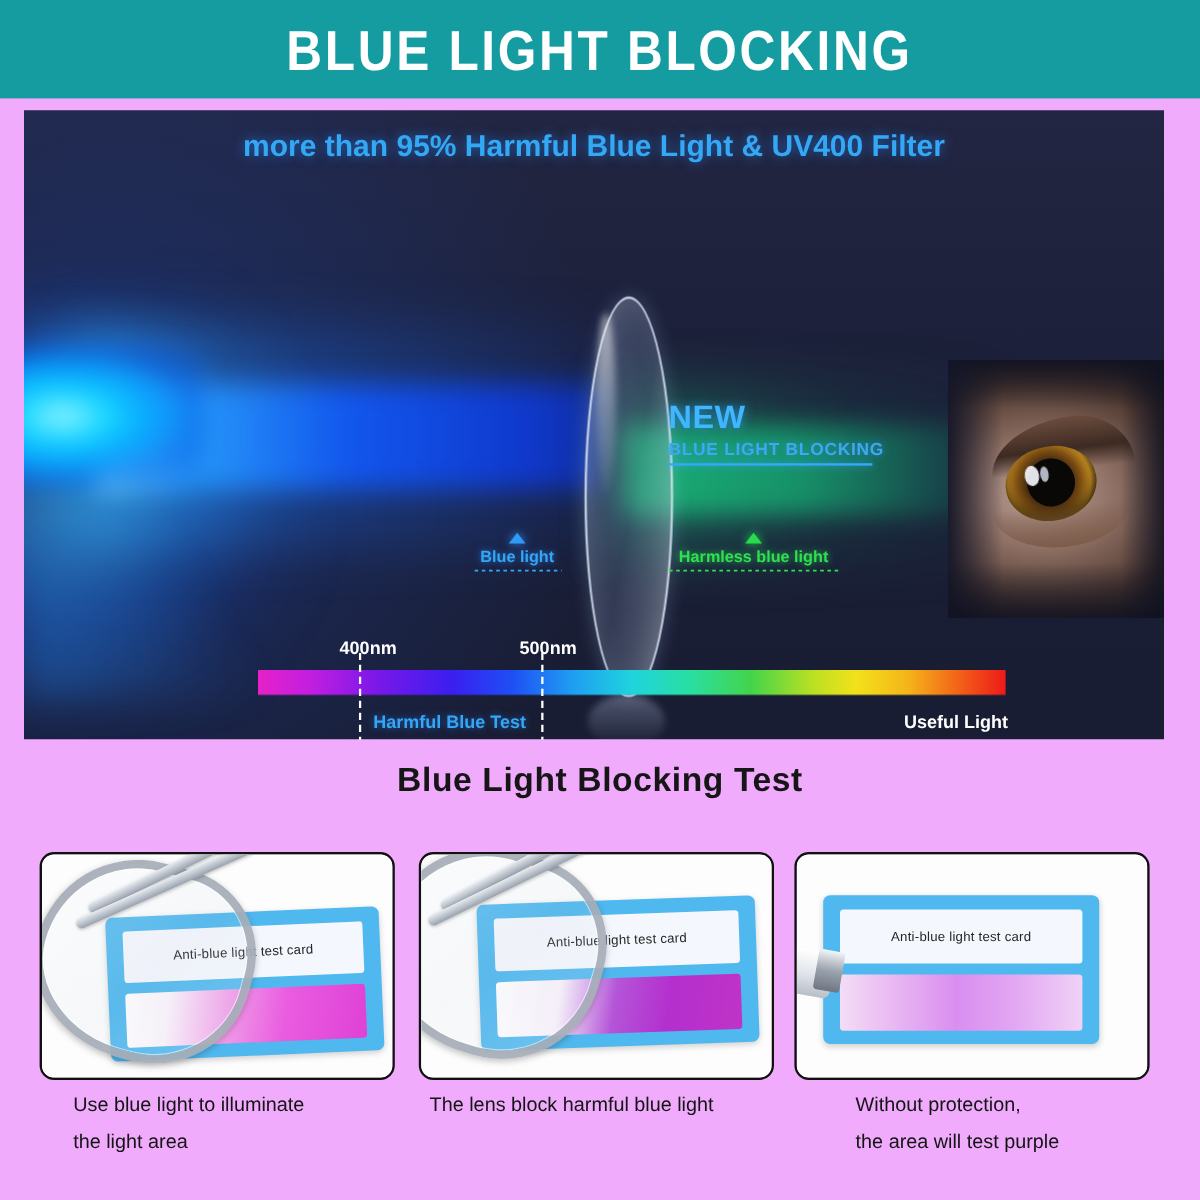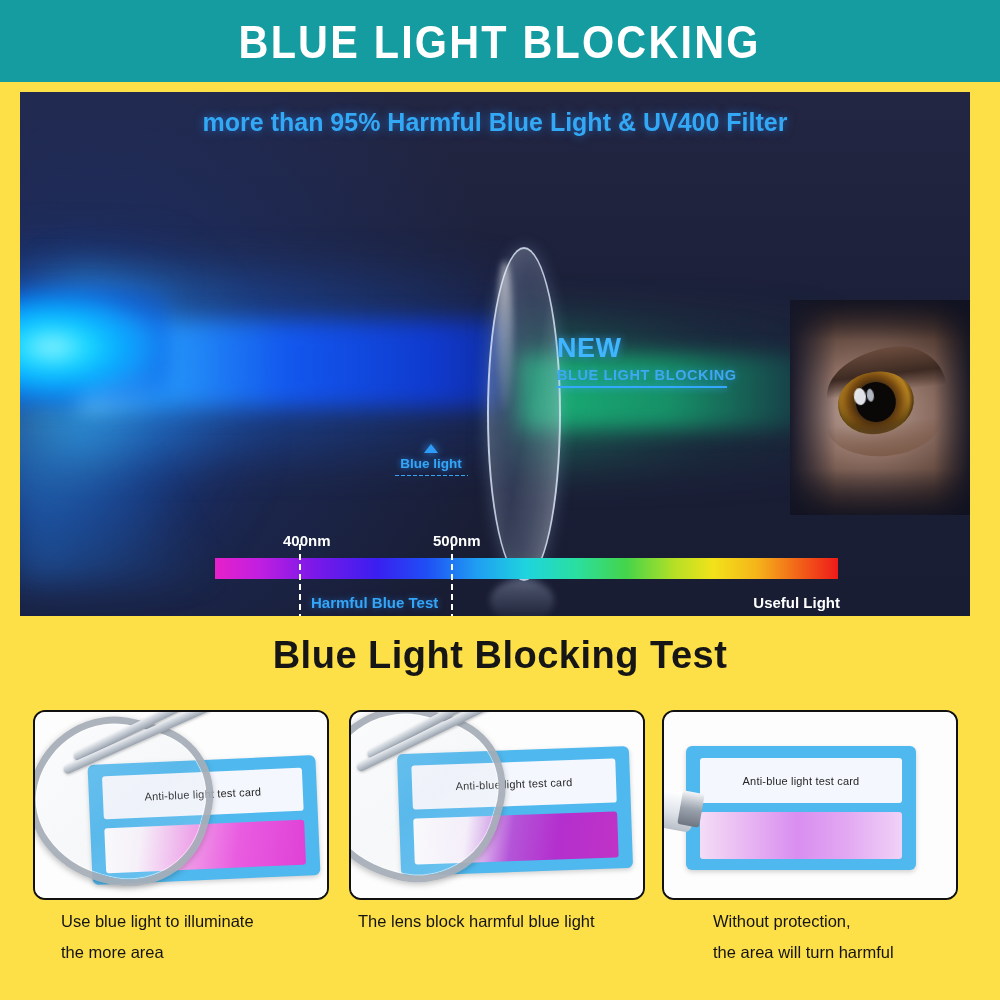--- a/index.html
+++ b/index.html
@@ -3,21 +3,21 @@
 <meta charset="utf-8">
 <style>
   html, body {
     margin: 0; padding: 0;
     background: #ffffff;
     font-family: "Liberation Sans", sans-serif;
   }
   #page {
     position: relative;
     width: 1000px; height: 1000px;
-    background: #fde047;
+    background: #f0abfc;
     overflow: hidden;
   }
 
   
   .header-band {
     position: absolute; left: 0; top: 0;
     width: 1000px; height: 82px;
     background: #159ca0;
     display: flex; align-items: center; justify-content: center;
   }
@@ -269,21 +269,21 @@
   .sp-useful {
     position: absolute; right: 0px; top: 62px;
     color: #ffffff; font-size: 15px; font-weight: bold; white-space: nowrap; text-align: center;
   }
 
   
   .section-title {
     position: absolute; left: 0; top: 634px; width: 1000px;
     text-align: center;
     color: #161616;
-    font-size: 38px; font-weight: bold; letter-spacing: 0.5px;
+    font-size: 28px; font-weight: bold; letter-spacing: 0.5px;
   }
 
   
   .cards { position: absolute; left: 0; top: 710px; width: 1000px; height: 200px; }
   .card {
     position: absolute; top: 0;
     width: 292px; height: 186px;
     border: 2px solid #111111;
     border-radius: 12px;
     background: #ffffff;
@@ -428,20 +428,25 @@
       <div class="new-sub">BLUE LIGHT BLOCKING</div>
       <div class="new-rule"></div>
     </div>
 
     <div class="tag tag-blue">
       <div class="tri tri-blue"></div>
       <div class="txt txt-blue">Blue light</div>
       <div class="dots dots-blue"></div>
     </div>
 
+    <div class="tag tag-green">
+      <div class="tri tri-green"></div>
+      <div class="txt txt-green">Harmless blue light</div>
+      <div class="dots dots-green"></div>
+    </div>
 
     <div class="spectrum-wrap">
       <div class="sp-label sp-label-a">400nm</div>
       <div class="sp-label sp-label-b">500nm</div>
       <div class="spectrum-bar"></div>
       <div class="sp-tick sp-tick-a"></div>
       <div class="sp-tick sp-tick-b"></div>
       <div class="sp-harmful">Harmful Blue Test</div>
       <div class="sp-useful">Useful Light</div>
     </div>
@@ -496,24 +501,24 @@
           <div class="fl-head"></div>
         </div>
       </div>
     </div>
 
   </div>
 
   <div class="captions">
     <div class="caption cap-1">
       <div>Use blue light to illuminate</div>
-      <div>the more area</div>
+      <div>the light area</div>
     </div>
     <div class="caption cap-2">
       <div>The lens block harmful blue light</div>
     </div>
     <div class="caption cap-3">
       <div>Without protection,</div>
-      <div>the area will turn harmful</div>
+      <div>the area will test purple</div>
     </div>
   </div>
 
 </div>
 
 </body></html>

